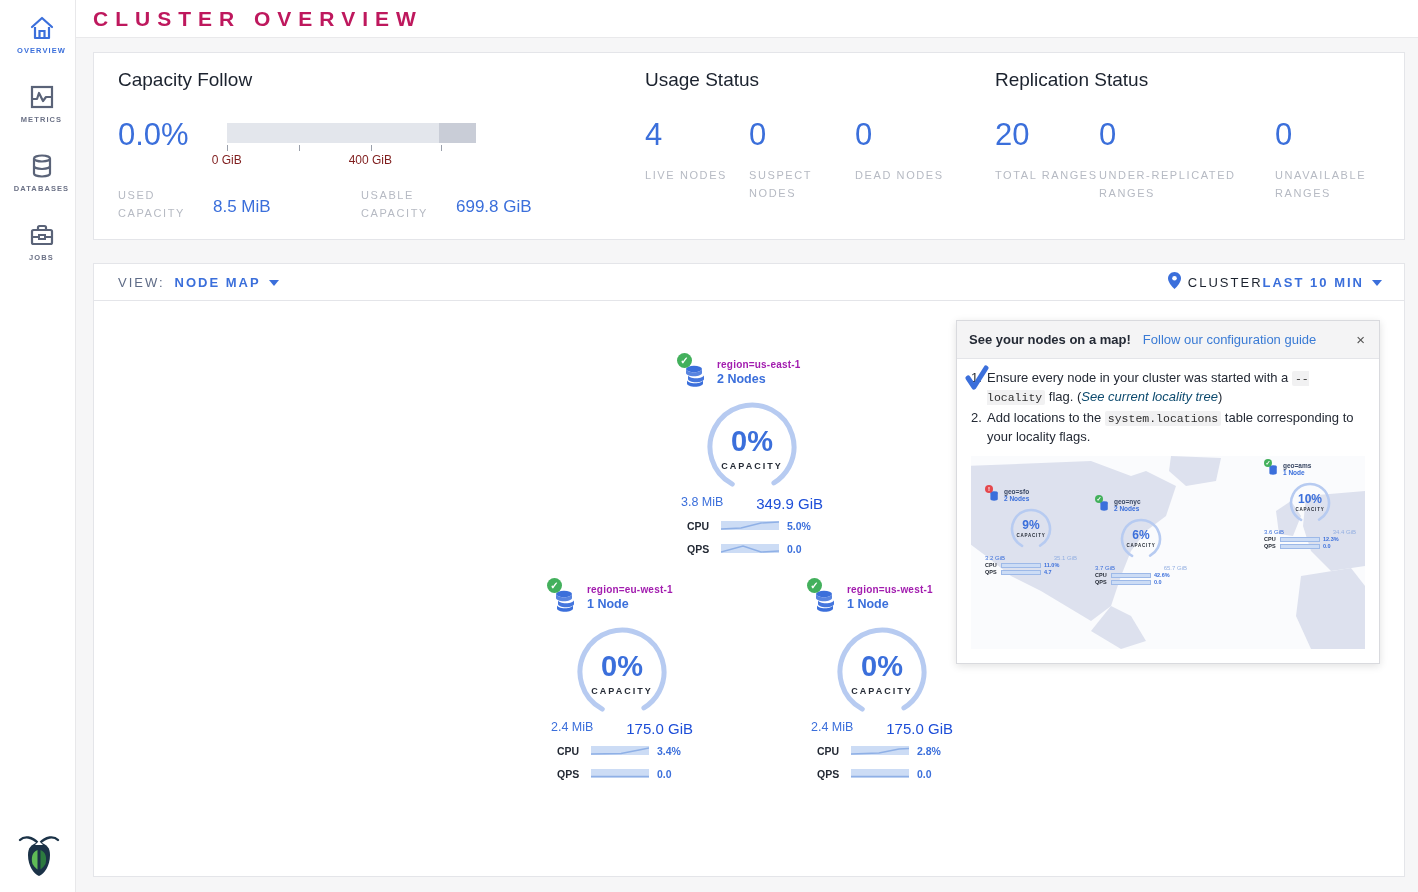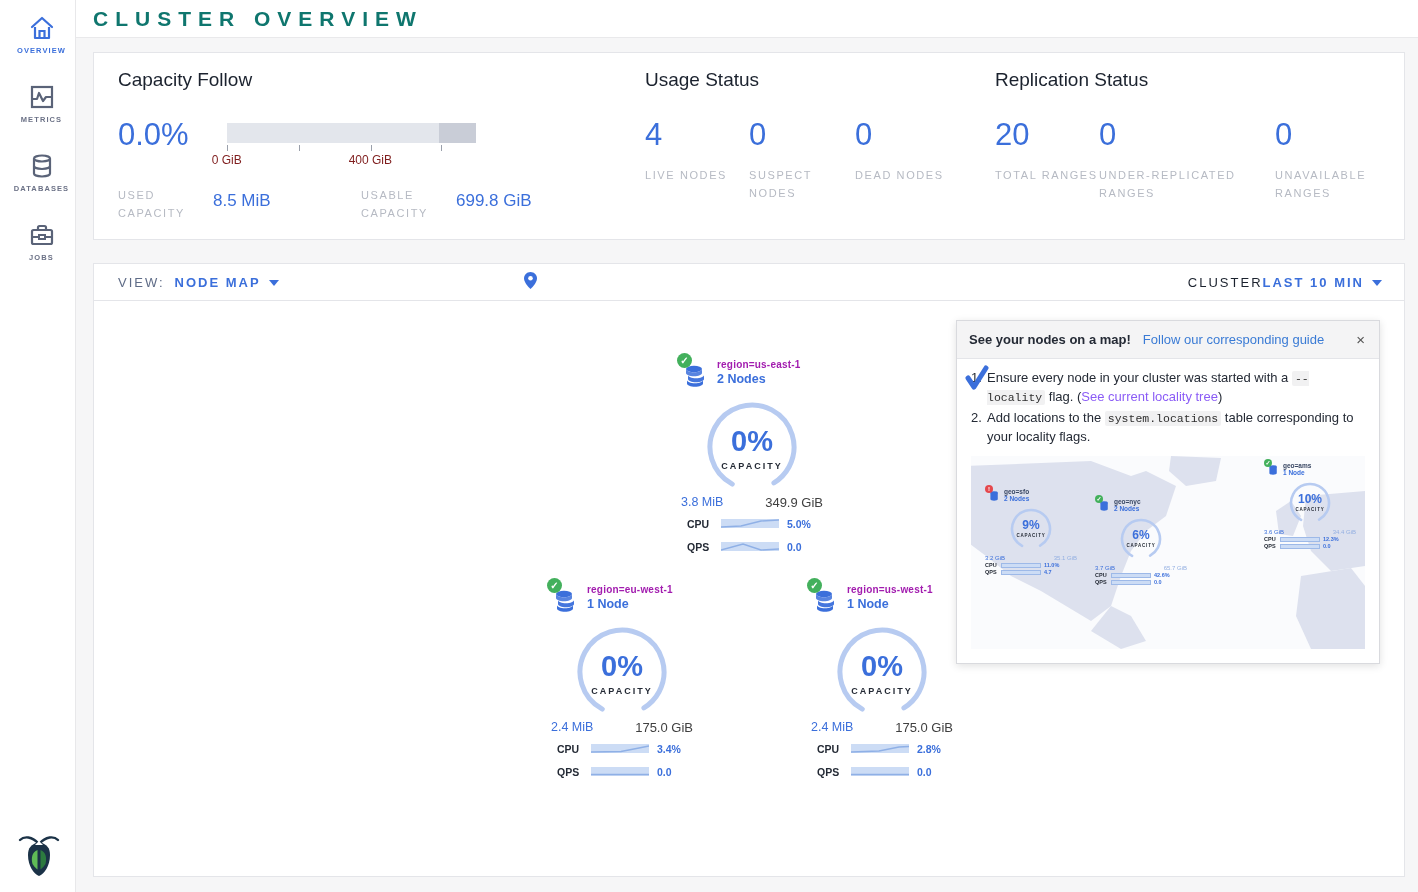--- a/index.html
+++ b/index.html
@@ -10,91 +10,91 @@
   .side-item { width:100%; text-align:center; cursor:pointer; margin-bottom:28px; }
   .side-item .icn { display:block; margin:0 auto 4px; width:28px; height:28px; }
   .side-label { font-size:7.5px; font-weight:700; letter-spacing:1.1px; color:#6b7186; }
   .side-item.active .side-label { color:#3b6fdb; }
   .side-items { padding-top:14px; }
   .logo { position:absolute; left:10px; bottom:14px; width:42px; height:46px; cursor:pointer; }
 
   
   .content { position:absolute; left:68px; top:0; width:1350px; height:892px; background:#f6f6f7; }
   .page-header { height:38px; background:#fff; border-bottom:1px solid #e9e9eb; display:flex; align-items:center; padding-left:25px; }
-  .page-title { font-size:21px; font-weight:700; letter-spacing:7px; color:#0f766e; }
+  .page-title { font-size:21px; font-weight:700; letter-spacing:7px; color:#be185d; }
 
   
   .panel { background:#fff; border:1px solid #e4e5e9; }
   .summary { position:absolute; left:25px; top:52px; width:1312px; height:188px; display:flex; }
   .sec { padding-top:16px; }
   .sec-title { font-size:19px; color:#1b222e; font-weight:500; margin-bottom:26px; }
   .sec-cap { width:525px; padding-left:24px; }
   .sec-nodes { width:350px; padding-left:26px; }
   .sec-repl { padding-left:26px; }
   .bignum { font-size:31px; color:#3b6fdb; }
   .muted-label { font-size:11px; letter-spacing:1.6px; color:#b6bac3; line-height:1.6; }
   .cap-row { display:flex; align-items:flex-start; }
   .cap-chart { margin-left:38px; padding-top:6px; }
   .cap-bar { position:relative; width:249px; height:20px; background:#e3e6ec; }
   .cap-bar .dark-seg { position:absolute; right:0; top:0; width:37px; height:20px; background:#c9cdd7; }
   .cap-axis { position:relative; height:26px; width:280px; }
   .tick { position:absolute; top:2px; width:1px; height:6px; background:#9aa0ab; }
   .tick-lbl { position:absolute; top:10px; font-size:12px; color:#7f1d1d; }
   .cap-metrics { display:flex; margin-top:18px; align-items:flex-start; }
   .metric-label { width:95px; }
-  .metric-val { font-size:17px; color:#3b6fdb; margin-top:4px; }
+  .metric-val { font-size:17px; color:#3b6fdb; margin-top:10px; }
   .stat-cols { display:flex; }
   .stat { margin-right:0; }
   .stat .bignum { display:block; margin-bottom:14px; }
   .stat-lbl { display:block; width:110px; }
 
   
   .viewbar { position:absolute; left:25px; top:263px; width:1312px; height:38px; display:flex; align-items:center; border-bottom:none; }
   .viewbar .left { display:flex; align-items:center; padding-left:24px; width:430px; }
   .view-label { font-size:13px; letter-spacing:2px; color:#5f6c87; margin-right:10px; }
   .dropdown { display:flex; align-items:center; cursor:pointer; }
   .dropdown .dd-text { font-size:13px; letter-spacing:2px; color:#3b6fdb; font-weight:700; }
   .caret { width:0; height:0; border-left:5px solid transparent; border-right:5px solid transparent; border-top:6px solid #3b6fdb; margin-left:8px; margin-top:1px; }
-  .viewbar .center { flex:1; display:flex; align-items:center; justify-content:space-between; }
+  .viewbar .center { flex:1; display:flex; align-items:center; justify-content:flex-end; }
   .crumb { font-size:13px; letter-spacing:2px; color:#1b222e; margin-left:7px; }
   .viewbar .right { padding-right:22px; }
 
   
   .mappanel { position:absolute; left:25px; top:300px; width:1312px; height:577px; border-top:1px solid #e4e5e9; }
 
   
   .nodew { position:absolute; width:150px; cursor:pointer; }
   .nodew-head { position:relative; display:flex; padding-left:6px; }
   .badge { position:absolute; left:0; top:-6px; width:15px; height:15px; border-radius:50%; background:#43b05c; color:#fff; font-size:10px; font-weight:700; text-align:center; line-height:15px; z-index:2; }
   .dbicon { margin-top:4px; }
   .nodew-titles { margin-left:8px; }
   .region-name { font-size:10px; font-weight:700; color:#a21caf; letter-spacing:.2px; }
   .nodes-link { font-size:12.5px; font-weight:700; color:#3b6fdb; margin-top:2px; cursor:pointer; }
   .gauge-wrap { position:relative; width:100px; margin:8px auto 0; text-align:center; }
   .gauge-pct { position:absolute; left:0; right:0; top:24px; font-size:29px; font-weight:700; color:#3b6fdb; }
   .gauge-cap { position:absolute; left:0; right:0; top:60px; font-size:9px; font-weight:700; letter-spacing:2px; color:#242a35; }
   .val-row { display:flex; justify-content:space-between; padding:0 4px; margin-top:2px; }
   .val-used { font-size:12.5px; color:#3b6fdb; }
-  .val-total { font-size:13px; color:#404040;text-align:center; }
+  .val-total { font-size:15px; color:#1d4ed8;text-align:center; }
   .spark-row { display:flex; align-items:center; margin-top:5px; padding-left:10px; }
   .spark-lbl { width:34px; font-size:10.5px; font-weight:700; color:#242a35; }
   .spark-val { font-size:10.5px; font-weight:700; color:#3b6fdb; margin-left:8px; }
 
   
   .popup { position:absolute; left:862px; top:19px; width:424px; background:#fff; border:1px solid #d9dade; box-shadow:0 2px 8px rgba(0,0,0,.12); z-index:10; }
   .popup-head { display:flex; align-items:center; background:#f4f4f5; border-bottom:1px solid #e4e5e9; padding:10px 12px; }
   .popup-title { font-size:13px; font-weight:700; color:#242a35; }
   .popup-link { font-size:13px; color:#3a7bd5; margin-left:12px; cursor:pointer; flex:1; }
   .popup-close { font-size:15px; color:#555; cursor:pointer; padding:0 2px; }
   .popup-body { padding:10px 14px 14px; }
   .step { position:relative; font-size:13px; color:#242a35; line-height:1.45; padding-left:16px; margin-bottom:2px; }
   .step-num { position:absolute; left:0; }
   .bigcheck { position:absolute; left:-6px; top:-4px; z-index:2; }
   code.chip { font-family:"Liberation Mono","DejaVu Sans Mono",monospace; font-size:11.5px; background:#f1f1f2; border-radius:2px; padding:1px 3px; color:#2e2e2e; }
-  .step a, .inline-link { color:#8b5cf6; cursor:pointer; text-decoration:none; }
+  .step a, .inline-link { color:#0c4a6e; cursor:pointer; text-decoration:none;font-style:italic; }
   .thumb { position:relative; width:394px; height:193px; margin-top:10px; background:#fdfdfe; overflow:hidden; }
   .thumb svg.geo { position:absolute; left:0; top:0; }
 
   
   .mini { position:absolute; width:92px; }
   .mini-head { position:relative; display:flex; padding-left:4px; }
   .mini-badge { position:absolute; left:0; top:-3px; width:8px; height:8px; border-radius:50%; background:#43b05c; color:#fff; font-size:6px; font-weight:700; line-height:8px; text-align:center; z-index:2; }
   .mini-badge.warn { background:#e5484d; }
   .mini-name { font-size:6.5px; font-weight:700; color:#394763; }
   .mini-nodes { font-size:6.5px; font-weight:700; color:#3b6fdb; }
@@ -401,21 +401,21 @@
               <rect x="0" y="1" width="58" height="9" fill="#ccdcf5"></rect>
               <path d="M0 8.5 L58 8.5" fill="none" stroke="#8fb0e6" stroke-width="1.4"></path>
             </svg></span>
         <span class="spark-val">0.0</span>
       </div>
     </div>
 
     <div class="popup">
       <div class="popup-head">
         <span class="popup-title">See your nodes on a map!</span>
-        <span class="popup-link">Follow our corresponding guide</span>
+        <span class="popup-link">Follow our configuration guide</span>
         <span class="popup-close">×</span>
       </div>
       <div class="popup-body">
         <div class="step">
           <span class="bigcheck">
             <svg width="24" height="26" viewBox="0 0 24 26">
                 <path d="M3 13 L9 22 L21 3" fill="none" stroke="#3b6fdb" stroke-width="5" stroke-linecap="round" stroke-linejoin="round"></path>
               </svg>
           </span>
           <span class="step-num">1.</span><span>Ensure every node in your cluster was started with a </span><code class="chip">--locality</code><span> flag. (</span><span class="inline-link">See current locality tree</span><span>)</span>

